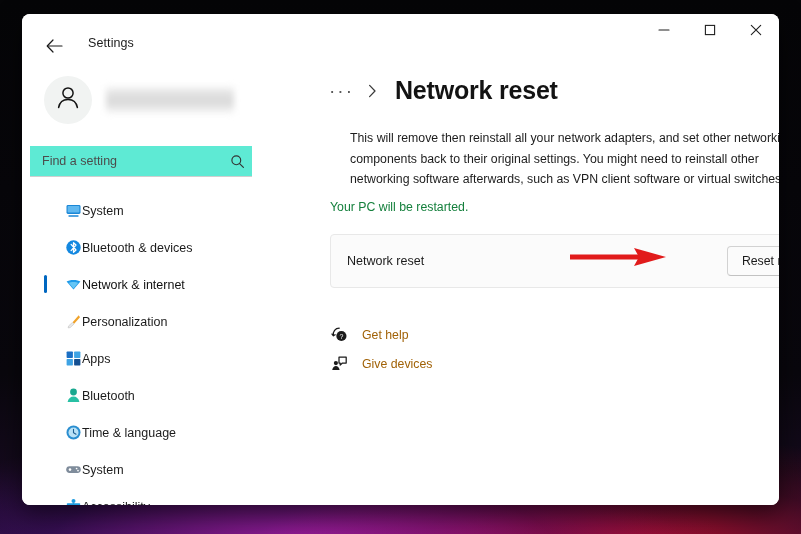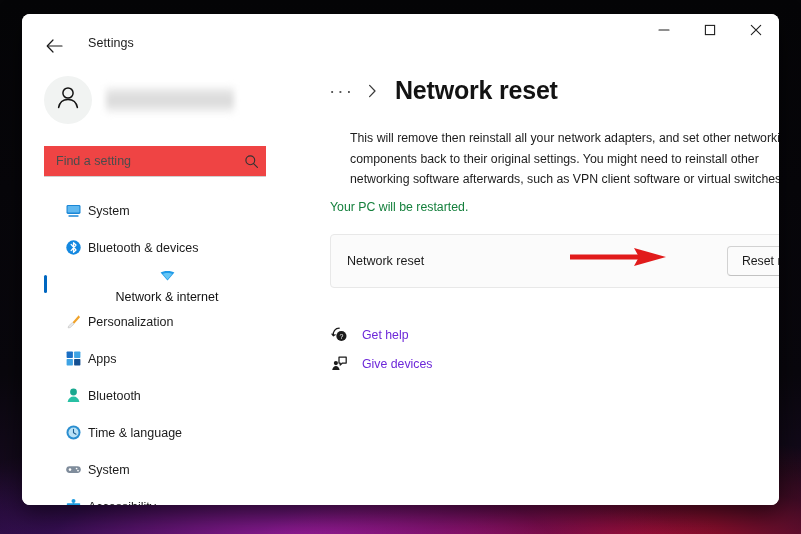--- a/index.html
+++ b/index.html
@@ -109,25 +109,25 @@
   #account-name-blur {
     width: 128px;
     height: 30px;
     border-radius: 3px;
     background: linear-gradient(180deg, #ffffff 0%, #e6e6e6 22%, #d8d8d8 55%, #ededed 82%, #ffffff 100%);
     filter: blur(3px);
   }
 
   #search-box {
     position: absolute;
-    left: 22px;
+    left: 8px;
     top: 84px;
     width: 222px;
     height: 30px;
-    background: #ef4444;
+    background: #5eead4;
     border-bottom: 1px solid #cfcfcf;
     display: flex;
     align-items: center;
     cursor: text;
   }
   #search-input {
     border: none;
     outline: none;
     background: transparent;
     font-family: "Liberation Sans", sans-serif;
@@ -155,25 +155,25 @@
     right: 0;
     bottom: 0;
   }
   .nav-item {
     position: relative;
     height: 37px;
     margin: 0 14px 0 30px;
     border-radius: 4px;
     display: flex;
     align-items: center;
-    gap: 6px;
+    gap: 0;
     padding-left: 12px;
     cursor: pointer;
   }
-  .nav-item.selected { background: transparent; flex-direction: column; }
+  .nav-item.selected { background: transparent; }
   .nav-item .sel-bar {
     position: absolute;
     left: -8px;
     top: 9px;
     width: 3px;
     height: 18px;
     border-radius: 2px;
     background: #0067c0;
     display: none;
   }
@@ -302,21 +302,21 @@
   }
   .help-ico {
     width: 18px;
     height: 18px;
     display: flex;
     align-items: center;
     justify-content: center;
   }
   .help-text {
     font-size: 12.3px;
-    color: #6d28d9;
+    color: #a16207;
     text-align: right;
   }
 
   
   #annotation-arrow {
     position: absolute;
     left: 568px;
     top: 245px;
     width: 100px;
     height: 24px;

